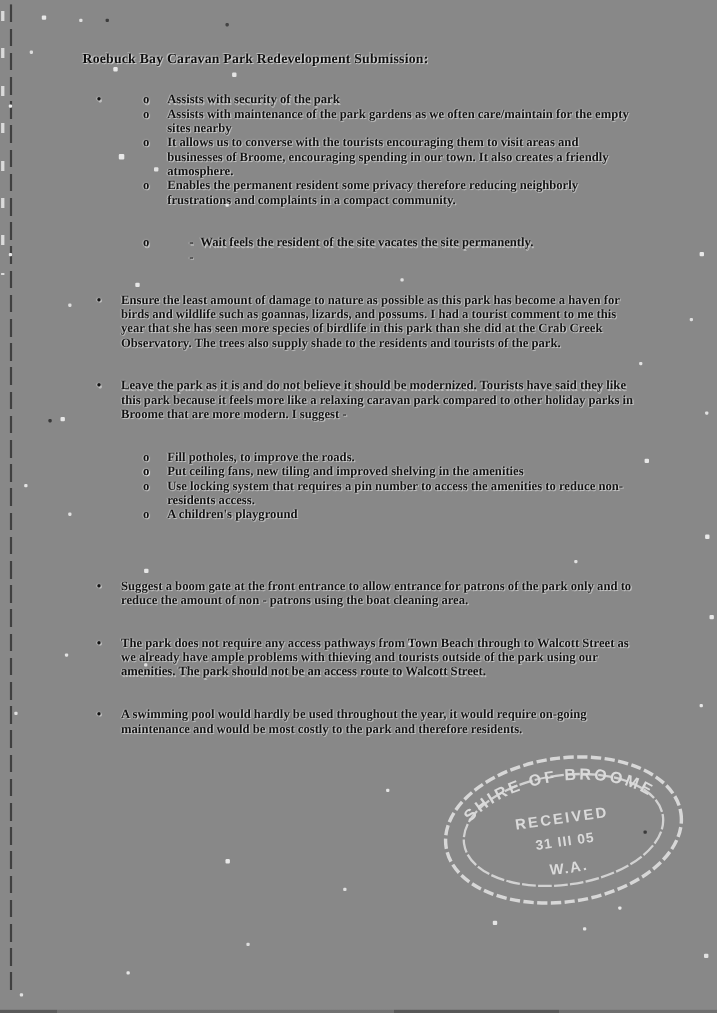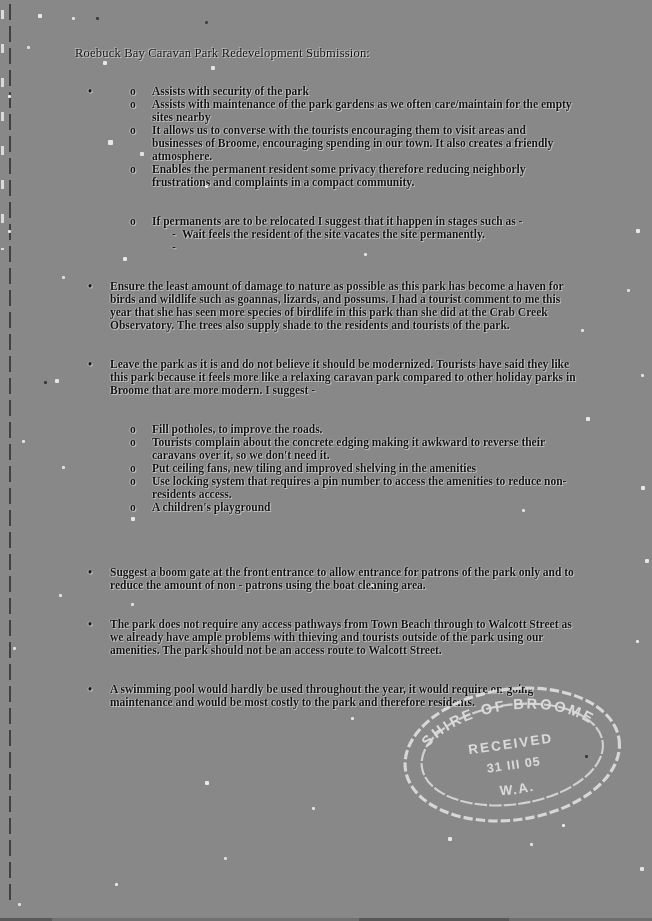--- a/index.html
+++ b/index.html
@@ -24,21 +24,21 @@
     opacity:.85;
   }
   .edge-bottom{
     position:absolute;left:0;bottom:0;width:652px;height:3px;
     background:linear-gradient(to right,#4a4a4a 0 8%,#6a6a6a 8% 55%,#474747 55% 78%,#666 78% 100%);
     opacity:.75;
   }
 
   .doc-title{
     position:absolute;left:75px;top:46px;
-    font-size:12.5px;font-weight:400;letter-spacing:.2px;
+    font-size:12.5px;font-weight:700;letter-spacing:.2px;
     color:#0f0f0f;
     text-shadow:1px 1px 0 rgba(255,255,255,.5), -1px -1px 0 rgba(255,255,255,.35), 0 0 2px rgba(255,255,255,.55);
   }
 
   .doc-body{position:absolute;left:0;top:85px;right:0;}
   .item{
     position:relative;
     font-size:11.5px;line-height:13px;font-weight:600;
     color:#121212;
     text-shadow:1px 1px 0 rgba(255,255,255,.45), -1px 0 0 rgba(255,255,255,.3), 0 0 2px rgba(255,255,255,.5);
@@ -72,27 +72,27 @@
   <div class="edge-bottom"></div>
 
   <div class="doc-title">Roebuck Bay Caravan Park Redevelopment Submission:</div>
 
   <div class="doc-body">
       <div class="item l1"><span class="marker">•</span></div>
       <div class="item l2"><span class="marker">o</span><span>Assists with security of the park</span></div>
       <div class="item l2"><span class="marker">o</span><span>Assists with maintenance of the park gardens as we often care/maintain for the empty sites nearby</span></div>
       <div class="item l2"><span class="marker">o</span><span>It allows us to converse with the tourists encouraging them to visit areas and businesses of Broome, encouraging spending in our town. It also creates a friendly atmosphere.</span></div>
       <div class="item l2"><span class="marker">o</span><span>Enables the permanent resident some privacy therefore reducing neighborly frustrations and complaints in a compact community.</span></div>
-      <div class="item l2" style="margin-top: 26px;"><span class="marker">o</span><span>If permanents are to be relocated I suggest that it happen in stages such as -</span></div>
+      <div class="item l2" style="margin-top: 26px;"><span class="marker">o</span></div>
       <div class="item l3"><span class="marker">-</span><span>Wait feels the resident of the site vacates the site permanently.</span></div>
       <div class="item l3"><span class="marker">-</span></div>
       <div class="item l1" style="margin-top: 39px;"><span class="marker">•</span><span>Ensure the least amount of damage to nature as possible as this park has become a haven for birds and wildlife such as goannas, lizards, and possums. I had a tourist comment to me this year that she has seen more species of birdlife in this park than she did at the Crab Creek Observatory. The trees also supply shade to the residents and tourists of the park.</span></div>
       <div class="item l1" style="margin-top: 26px;"><span class="marker">•</span><span>Leave the park as it is and do not believe it should be modernized. Tourists have said they like this park because it feels more like a relaxing caravan park compared to other holiday parks in Broome that are more modern. I suggest -</span></div>
       <div class="item l2" style="margin-top: 26px;"><span class="marker">o</span><span>Fill potholes, to improve the roads.</span></div>
-      <div class="item l2"><span class="marker">o</span><span>Tourists complain about the concrete edging making it awkward to reverse their caravans over it, so we don't need it.</span></div>
+      <div class="item l2"><span class="marker">o</span></div>
       <div class="item l2"><span class="marker">o</span><span>Put ceiling fans, new tiling and improved shelving in the amenities</span></div>
       <div class="item l2"><span class="marker">o</span><span>Use locking system that requires a pin number to access the amenities to reduce non-residents access.</span></div>
       <div class="item l2"><span class="marker">o</span><span>A children's playground</span></div>
       <div class="item l1" style="margin-top: 52px;"><span class="marker">•</span><span>Suggest a boom gate at the front entrance to allow entrance for patrons of the park only and to reduce the amount of non - patrons using the boat cleaning area.</span></div>
       <div class="item l1" style="margin-top: 26px;"><span class="marker">•</span><span>The park does not require any access pathways from Town Beach through to Walcott Street as we already have ample problems with thieving and tourists outside of the park using our amenities. The park should not be an access route to Walcott Street.</span></div>
       <div class="item l1" style="margin-top: 26px;"><span class="marker">•</span><span>A swimming pool would hardly be used throughout the year, it would require on-going maintenance and would be most costly to the park and therefore residents.</span></div>
     </div>
 
   <div class="stamp">
     <svg width="230" height="140" viewBox="0 0 215 135">

